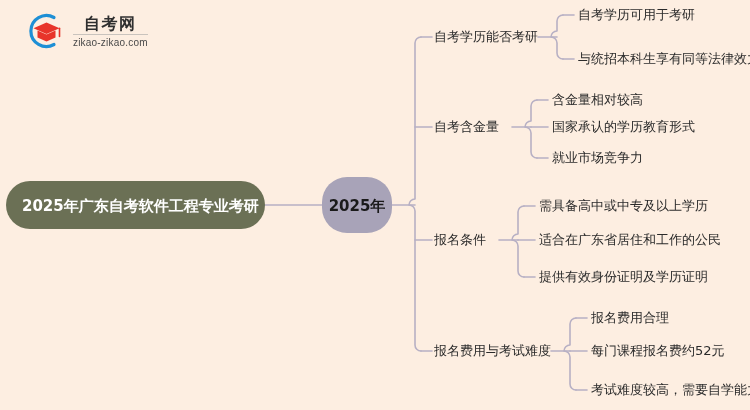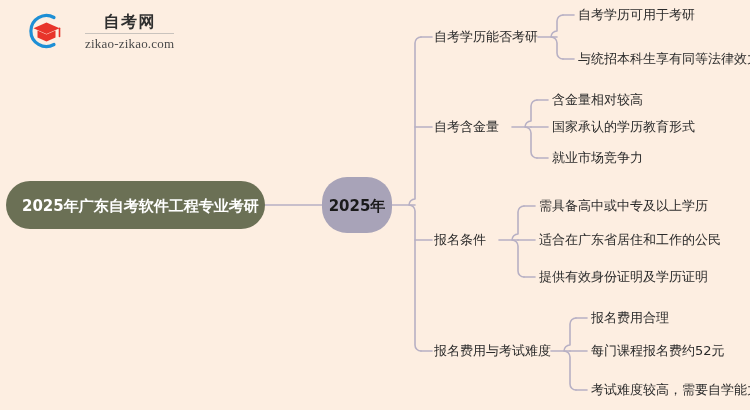--- a/index.html
+++ b/index.html
@@ -35,36 +35,35 @@
     width: 42px;
     height: 42px;
     position: relative;
     flex: 0 0 auto;
   }
   #logo-text-wrap {
     display: flex;
     flex-direction: column;
     justify-content: space-between;
     padding-top: 2px;
-    margin-left: 12px;
   }
   #logo-cn {
     font-family: "DejaVu Sans", "Liberation Sans", sans-serif;
     font-size: 16px;
     font-weight: 700;
     color: #2f2f2f;
     letter-spacing: 1.5px;
     line-height: 1.1;
     border-bottom: 1px solid #c9c3bd;
     padding-bottom: 2px;
     text-align: center;
   }
   #logo-url {
-    font-family: Liberation Serif, serif;
-    font-size: 13px;
+    font-family: Liberation Sans, sans-serif;
+    font-size: 10px;
     color: #4a4a4a;
     letter-spacing: 0.2px;
     line-height: 1.2;
     padding-top: 2px;
     text-align: center;
   }
 
   
   #map {
     position: absolute;

